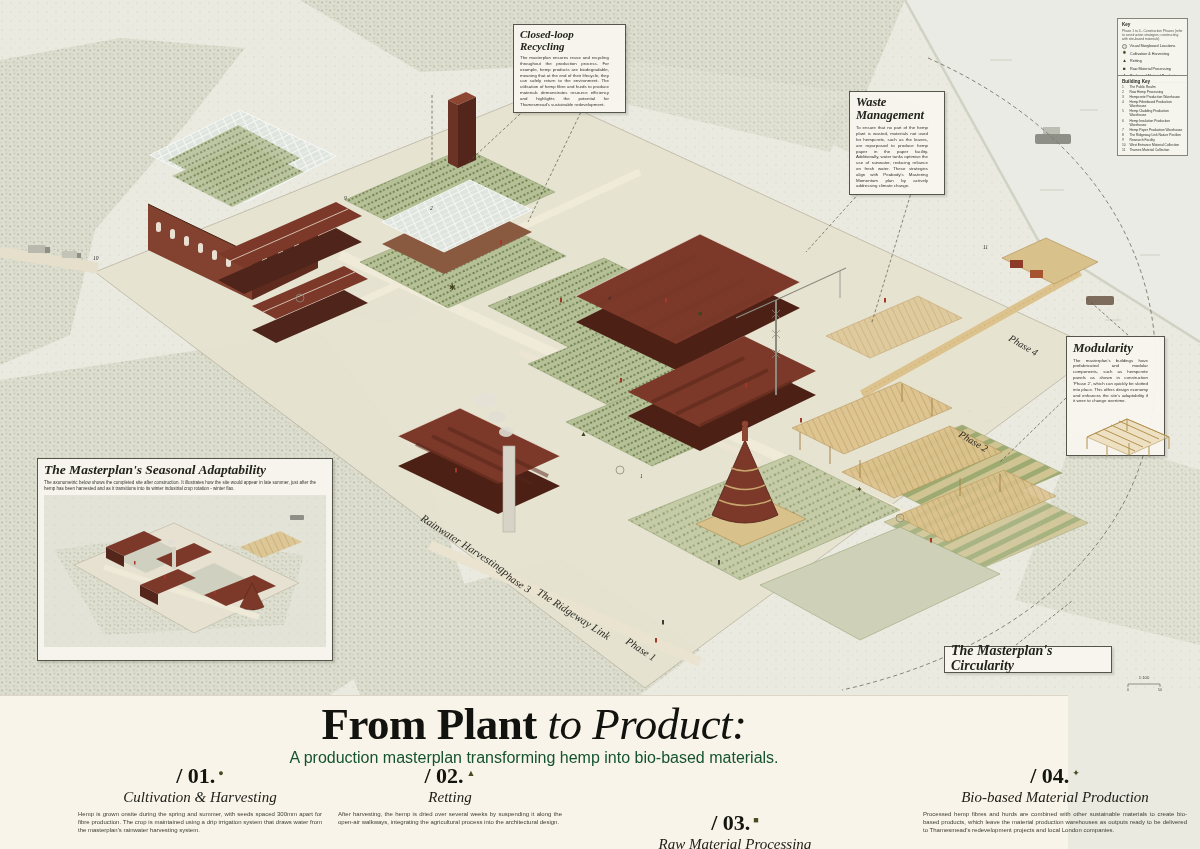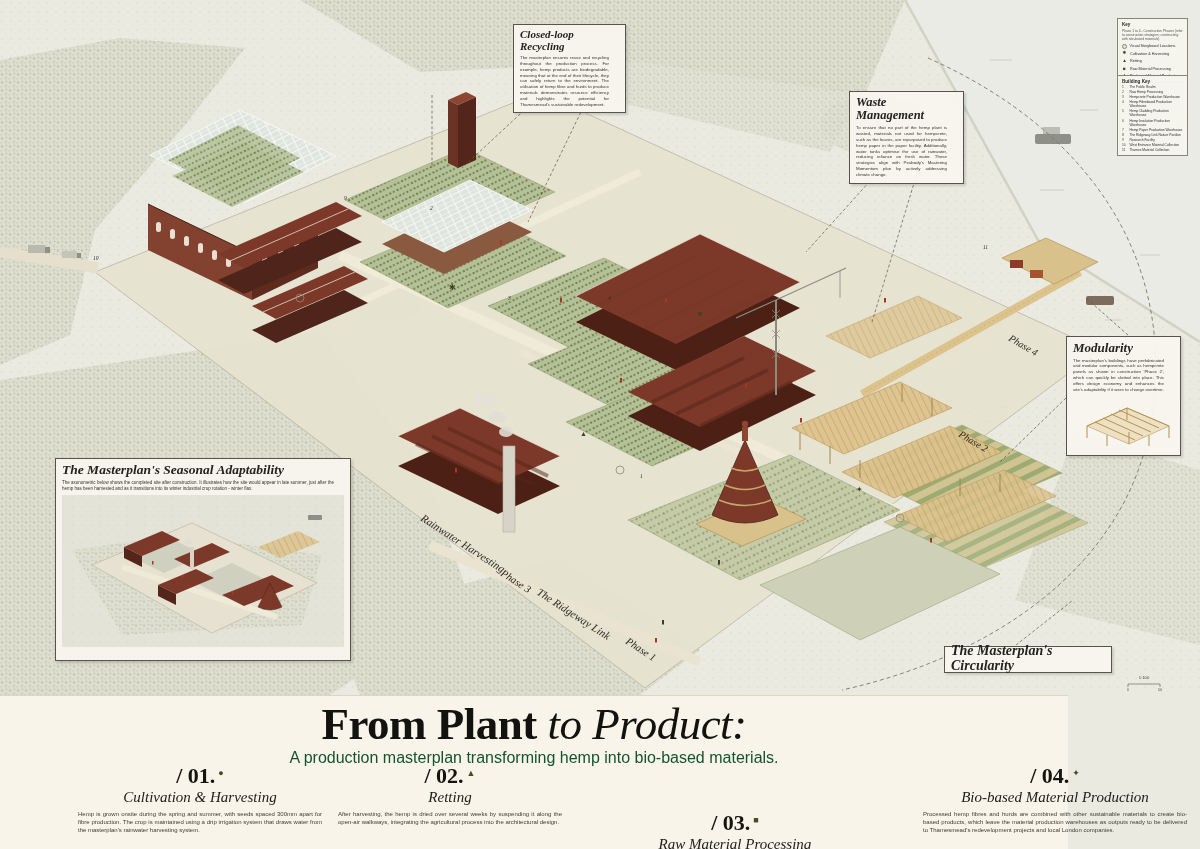--- a/index.html
+++ b/index.html
@@ -11,25 +11,25 @@
 
   
   .note-box { position:absolute; background:rgba(247,245,237,.97); border:1px solid #55554c;
               box-shadow:1.5px 1.5px 2px rgba(60,60,50,.18); padding:4px 16px 5px 6px; z-index:5; }
   .note-title { font-family:"Liberation Serif","DejaVu Serif",serif; font-style:italic; font-weight:700;
                 color:#23231d; line-height:1.05; }
   .note-body { font-size:4.4px; line-height:1.32; text-align:justify; color:#34342c; margin-top:3px; }
 
   .box-closed { left:513px; top:24px; width:113px; }
   .box-closed .note-title { font-size:11px; }
-  .box-waste { left:849px; top:91px; width:115px; }
+  .box-waste { left:849px; top:91px; width:96px; }
   .box-waste .note-title { font-size:12.5px; }
-  .box-mod { left:1066px; top:336px; width:115px; height:120px; }
+  .box-mod { left:1066px; top:336px; width:99px; height:120px; }
   .box-mod .note-title { font-size:13px; }
-  .box-seasonal { left:37px; top:458px; width:296px; height:203px;margin-left:18px; }
+  .box-seasonal { left:37px; top:458px; width:296px; height:203px; }
   .box-seasonal .note-title { font-size:13.5px; }
   .box-seasonal .note-body { font-size:4.5px; }
   .box-circ { left:944px; top:646px; width:168px; height:27px; display:flex; align-items:center; justify-content:center; }
   .box-circ .note-title { font-size:14px; font-weight:600; }
 
   
   .key-box { position:absolute; background:rgba(245,244,237,.96); border:0.8px solid #85857a;
              padding:3px 4px; z-index:5; }
   .box-key { left:1117px; top:18px; width:71px; }
   .box-bkey { left:1117px; top:75px; width:71px; }

